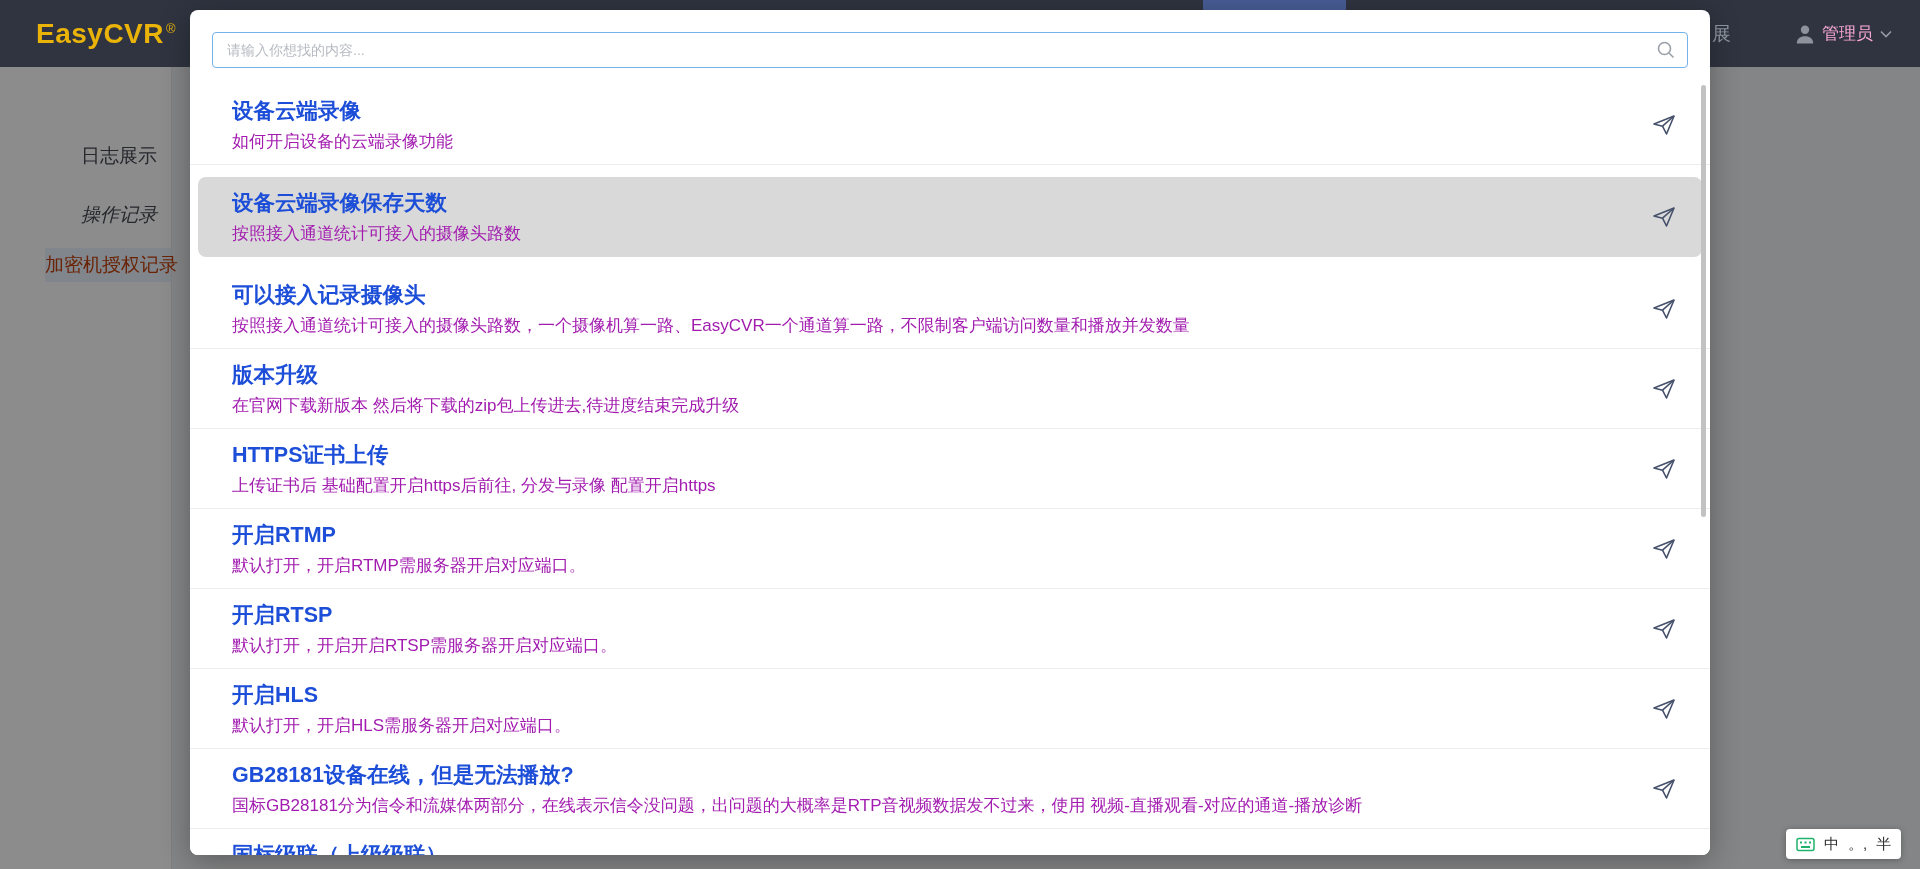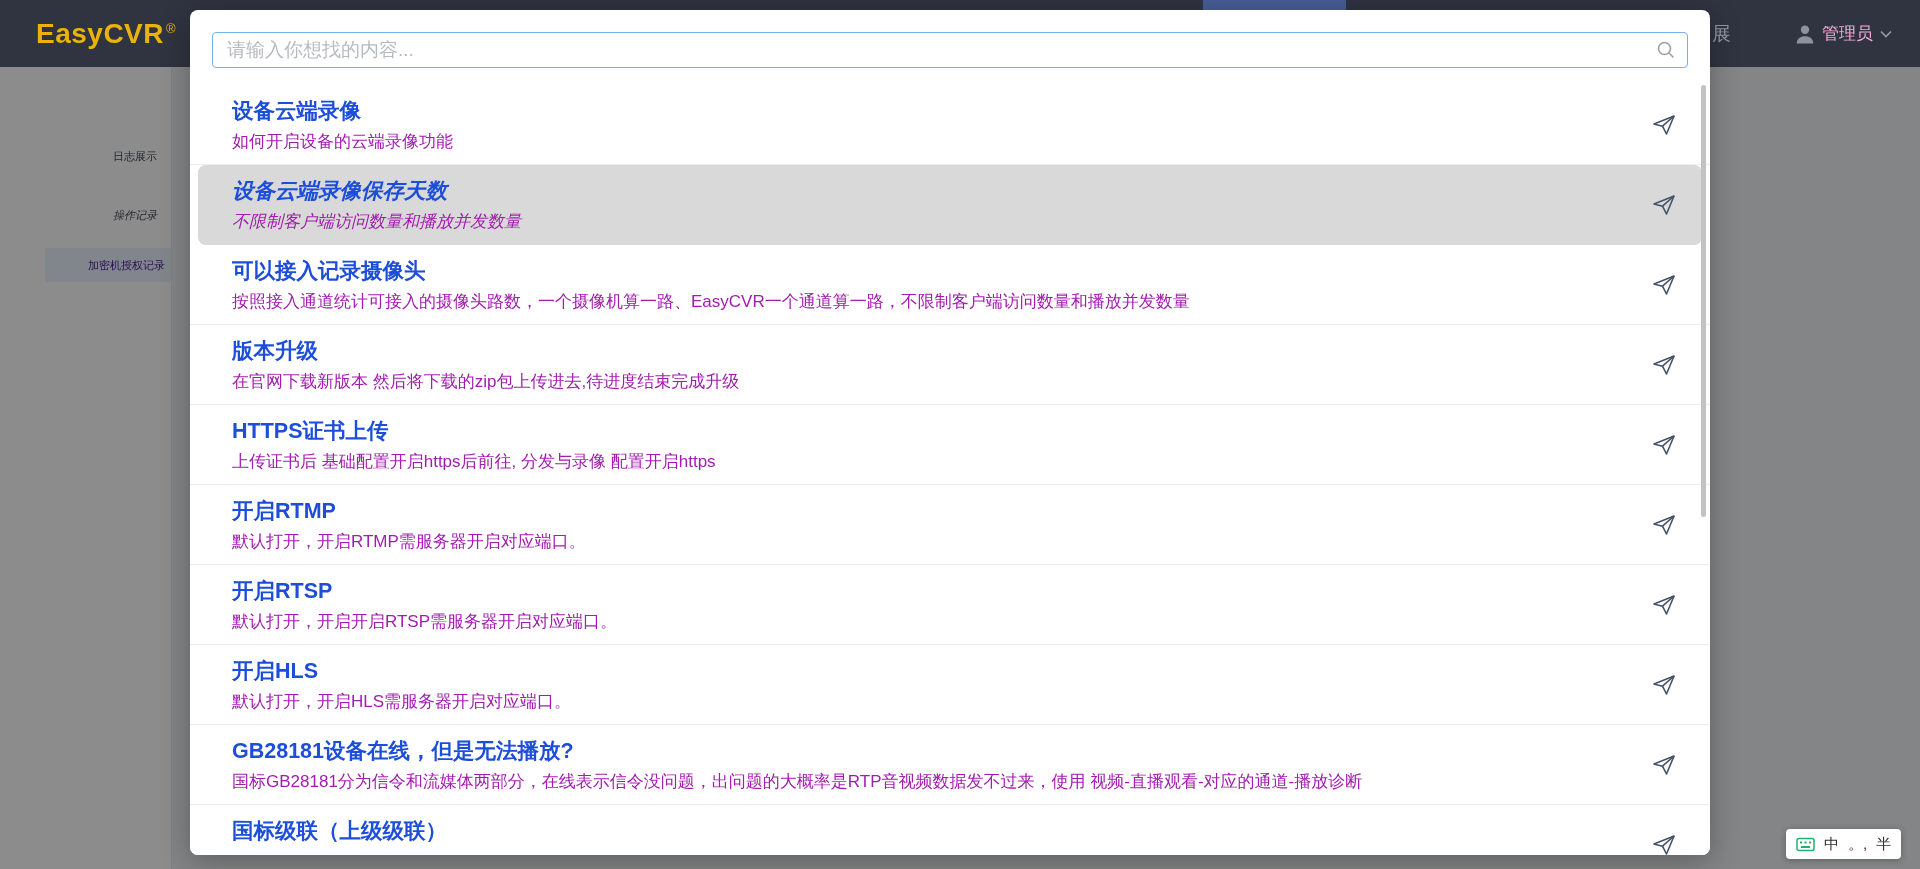--- a/index.html
+++ b/index.html
@@ -13,38 +13,38 @@
   .header{position:absolute;left:0;top:0;width:1920px;height:67px;background:#2f3440;z-index:10;}
   .logo{position:absolute;left:36px;top:0;height:67px;line-height:58px;font-size:28px;font-weight:700;color:#eab308;letter-spacing:.5px;}
   .logo sup{font-size:13px;font-weight:400;margin-left:2px;}
   .nav-active{position:absolute;left:1203px;top:0;width:143px;height:67px;background:#475d96;}
   .nav-partial{position:absolute;left:1712px;top:0;height:67px;line-height:67px;font-size:19px;color:#9299a4;}
   .user{position:absolute;left:1795px;top:0;height:67px;display:flex;align-items:center;gap:7px;color:#f9a8d4;font-size:17px;cursor:pointer;}
   .user svg{display:block;}
   
   .page{position:absolute;left:0;top:67px;width:1920px;height:802px;background:#f0f2f5;}
   .sidebar{position:absolute;left:0;top:0;width:172px;height:802px;background:#fff;border-right:1px solid #e4e7ed;box-sizing:border-box;}
-  .s-item{position:absolute;right:0;left:0;text-align:right;padding-right:14px;font-size:11px;color:#454952;cursor:pointer;white-space:nowrap;}
+  .s-item{position:absolute;right:0;left:0;text-align:right;padding-right:14px;font-size:19px;color:#454952;cursor:pointer;white-space:nowrap;}
   .s-item.i0{top:65px;height:48px;line-height:48px;}
   .s-item.i1{top:124px;height:48px;line-height:48px;font-style:italic;}
-  .s-item.selected{top:181px;height:34px;line-height:34px;left:45px;padding-right:6px;background:#e9f4fe;color:#4c1d95;}
+  .s-item.selected{top:181px;height:34px;line-height:34px;left:45px;padding-right:6px;background:#e9f4fe;color:#c2410c;}
   .bg-box{position:absolute;left:1298px;top:55px;width:406px;height:90px;background:#fff;border:1px solid #d6d9dd;box-sizing:border-box;}
   .bg-box .hrow{height:36px;border-bottom:1px solid #d6d9dd;position:relative;}
   .bg-box .hrow span{position:absolute;left:252px;top:0;line-height:36px;font-size:17px;color:#5d6168;white-space:nowrap;}
   
   .overlay{position:absolute;left:0;top:67px;width:1920px;height:802px;background:rgba(0,0,0,0.45);z-index:20;}
   
   .modal{position:absolute;left:190px;top:10px;width:1520px;height:845px;background:#fff;border-radius:8px;z-index:30;overflow:hidden;box-shadow:0 6px 30px rgba(0,0,0,.3);}
   .search-wrap{position:absolute;left:22px;right:22px;top:22px;height:36px;}
-  .search-wrap input{width:100%;height:36px;box-sizing:border-box;border:1px solid #74b2ea;border-radius:4px;padding:0 42px 0 14px;font-size:19px;color:#333;outline:none;font-family:inherit;background:#fff;}
+  .search-wrap input{width:100%;height:36px;box-sizing:border-box;border:1px solid #74b2ea;border-radius:4px;padding:0 42px 0 14px;font-size:14px;color:#333;outline:none;font-family:inherit;background:#fff;}
   .search-wrap input::placeholder{color:#b6bac1;}
   .search-icon{position:absolute;right:13px;top:9px;}
   .list{position:absolute;left:0;right:0;top:75px;}
   .row{position:relative;height:80px;box-sizing:border-box;padding:13px 70px 0 42px;border-bottom:1px solid #ededee;cursor:pointer;background:#fff;}
-  .row.selected{margin:0 8px;padding-left:34px;padding-right:62px;border-radius:8px;background:#d9d9d9;border-bottom:1px solid transparent;font-style:italic;}
+  .row.selected{margin:12px 8px;padding-left:34px;padding-right:62px;border-radius:8px;background:#d9d9d9;border-bottom:1px solid transparent;}
   .row-title{font-size:21.5px;line-height:26px;font-weight:700;color:#1d4ed8;white-space:nowrap;overflow:hidden;}
   .row-desc{margin-top:7px;font-size:17px;line-height:22px;color:#a21caf;white-space:nowrap;overflow:hidden;}
   .plane{position:absolute;right:34px;top:29px;}
   .row.selected .plane{right:26px;}
   .scroll-thumb{position:absolute;right:4px;top:75px;width:5px;height:432px;border-radius:3px;background:#c2c2c2;z-index:31;}
   
   .ime{position:absolute;left:1786px;top:829px;height:30px;padding:0 10px;background:#fff;border-radius:4px;box-shadow:0 1px 6px rgba(0,0,0,.3);display:flex;align-items:center;gap:9px;z-index:40;font-size:15px;color:#2e2e2e;}
   .ime .it{cursor:pointer;white-space:nowrap;}
 </style>
 </head>
@@ -95,21 +95,21 @@
       <div class="row">
     <div class="row-title">设备云端录像</div>
     <div class="row-desc">如何开启设备的云端录像功能</div>
     <svg class="plane" width="24" height="22" viewBox="0 0 24 22">
       <path d="M2 10 L22 2 L14.5 20 L10.5 12.2 Z" fill="none" stroke="#46516b" stroke-width="1.6" stroke-linejoin="round"></path>
       <line x1="10.5" y1="12.2" x2="22" y2="2" stroke="#46516b" stroke-width="1.6"></line>
     </svg>
   </div>
       <div class="row selected">
     <div class="row-title">设备云端录像保存天数</div>
-    <div class="row-desc">不限制客户端访问数量和播放并发数量</div>
+    <div class="row-desc">按照接入通道统计可接入的摄像头路数</div>
     <svg class="plane" width="24" height="22" viewBox="0 0 24 22">
       <path d="M2 10 L22 2 L14.5 20 L10.5 12.2 Z" fill="none" stroke="#46516b" stroke-width="1.6" stroke-linejoin="round"></path>
       <line x1="10.5" y1="12.2" x2="22" y2="2" stroke="#46516b" stroke-width="1.6"></line>
     </svg>
   </div>
       <div class="row">
     <div class="row-title">可以接入记录摄像头</div>
     <div class="row-desc">按照接入通道统计可接入的摄像头路数，一个摄像机算一路、EasyCVR一个通道算一路，不限制客户端访问数量和播放并发数量</div>
     <svg class="plane" width="24" height="22" viewBox="0 0 24 22">
       <path d="M2 10 L22 2 L14.5 20 L10.5 12.2 Z" fill="none" stroke="#46516b" stroke-width="1.6" stroke-linejoin="round"></path>

